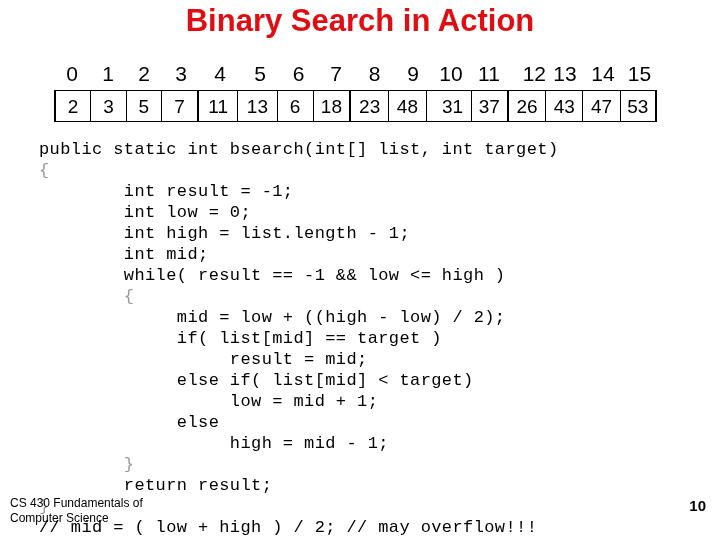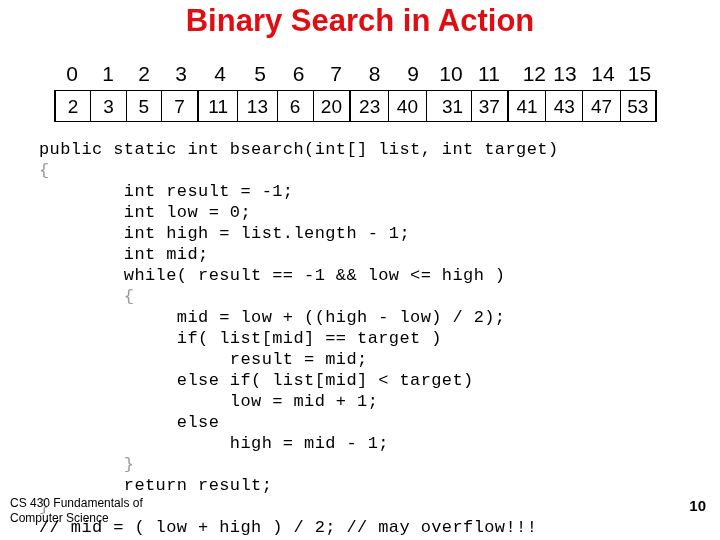--- a/index.html
+++ b/index.html
@@ -166,26 +166,26 @@
       <div class="idx" style="width: 35px;">15</div>
     </div>
   <div id="array-value-row">
       <div class="cell" style="width: 36px;">2</div>
       <div class="cell" style="width: 36px;">3</div>
       <div class="cell" style="width: 36px;">5</div>
       <div class="cell group-end" style="width: 38px;">7</div>
       <div class="cell" style="width: 40px;">11</div>
       <div class="cell" style="width: 40px;">13</div>
       <div class="cell" style="width: 37px;">6</div>
-      <div class="cell group-end" style="width: 38px;">20</div>
+      <div class="cell group-end" style="width: 38px;">18</div>
       <div class="cell" style="width: 39px;">23</div>
-      <div class="cell" style="width: 38px;">40</div>
+      <div class="cell" style="width: 38px;">48</div>
       <div class="cell" style="width: 38px; margin-left: 8px;">31</div>
       <div class="cell group-end" style="width: 38px;">37</div>
-      <div class="cell" style="width: 38px;">41</div>
+      <div class="cell" style="width: 38px;">26</div>
       <div class="cell" style="width: 38px;">43</div>
       <div class="cell" style="width: 38px;">47</div>
       <div class="cell last" style="width: 35px;">53</div>
     </div>
 </div>
 
 <div id="code-block"><div class="ln">public static int bsearch(int[] list, int target)</div><div class="ln brace">{</div><div class="ln">        int result = -1;</div><div class="ln">        int low = 0;</div><div class="ln">        int high = list.length - 1;</div><div class="ln">        int mid;</div><div class="ln">        while( result == -1 &amp;&amp; low &lt;= high )</div><div class="ln brace">        {</div><div class="ln">             mid = low + ((high - low) / 2);</div><div class="ln">             if( list[mid] == target )</div><div class="ln">                  result = mid;</div><div class="ln">             else if( list[mid] &lt; target)</div><div class="ln">                  low = mid + 1;</div><div class="ln">             else</div><div class="ln">                  high = mid - 1;</div><div class="ln brace">        }</div><div class="ln">        return result;</div><div class="ln brace">}</div><div class="ln">// mid = ( low + high ) / 2; // may overflow!!!</div><div class="ln">// or mid = (low + high) &gt;&gt;&gt; 1; using bitwise op</div></div>
 
 <div id="footer">
   <div id="footer-course">CS 430 Fundamentals of

